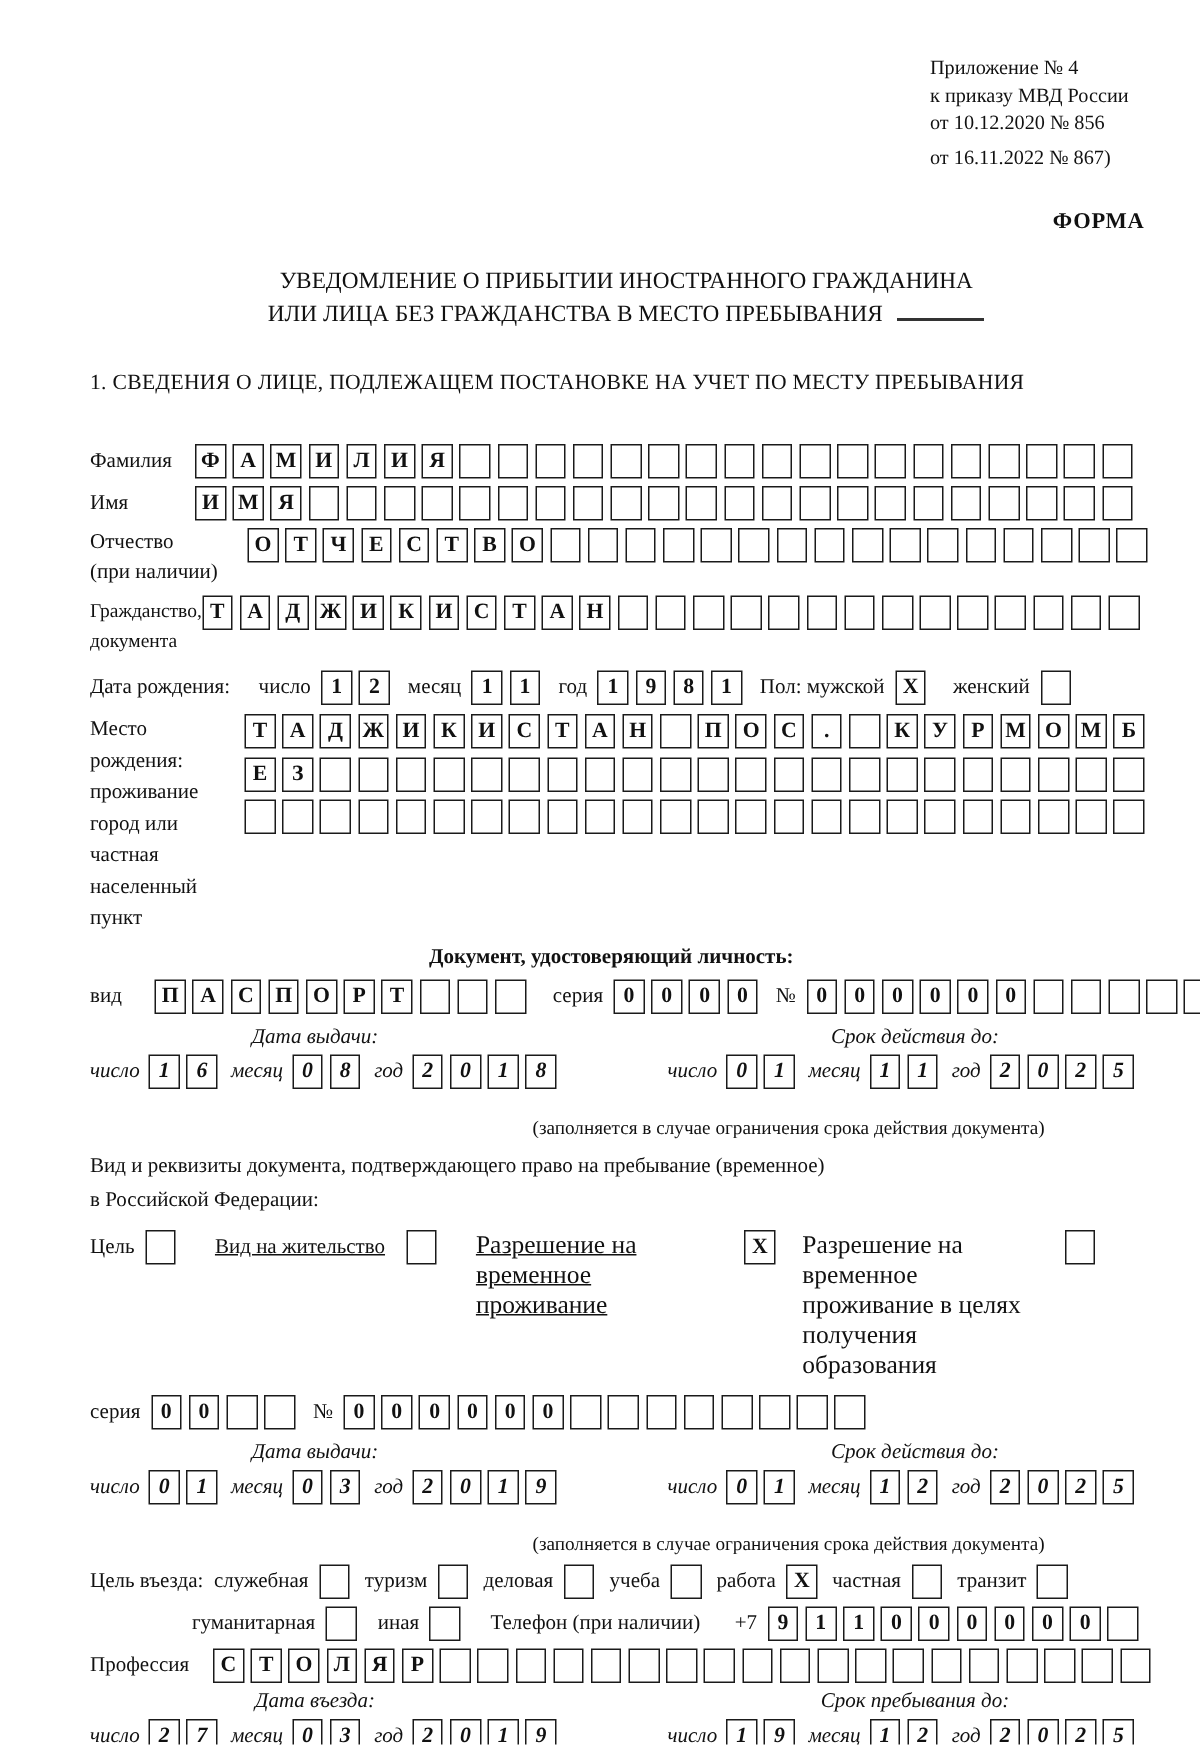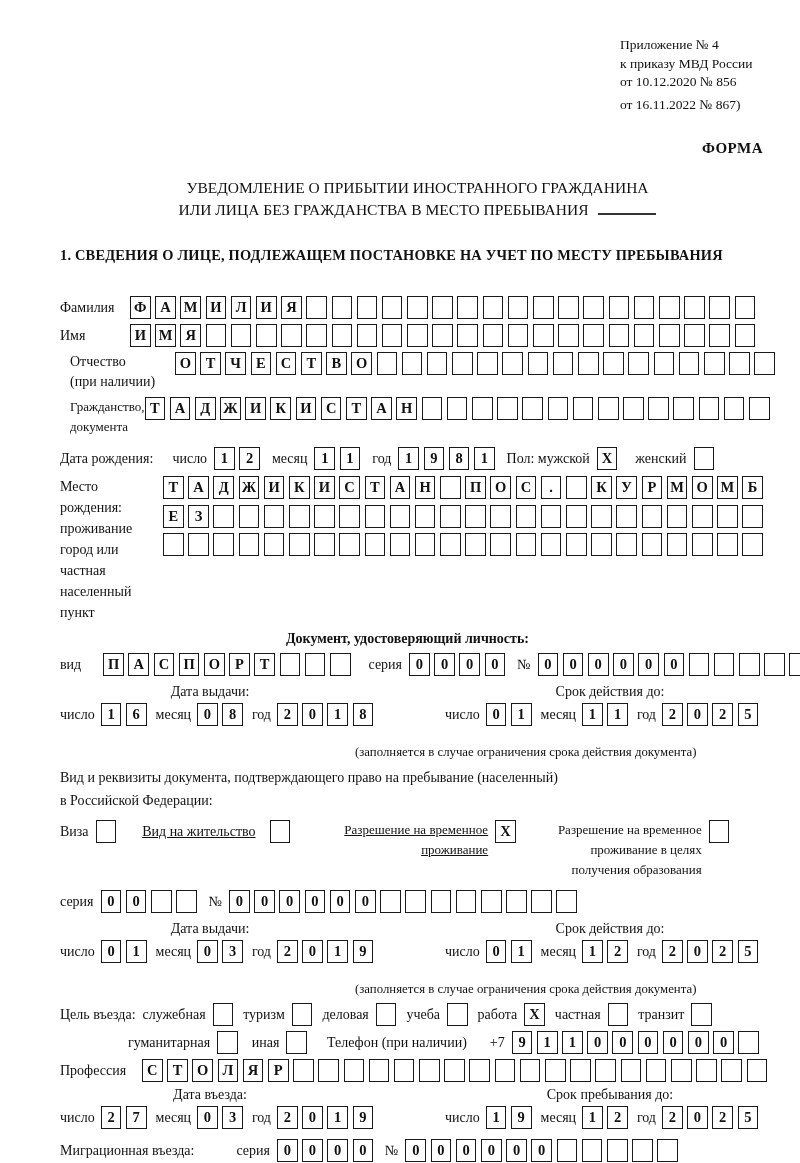--- a/index.html
+++ b/index.html
@@ -13,21 +13,21 @@
 
   
   .hdr { margin-left:560px; font-size:13.5px; line-height:18.5px; }
   .hdr .gap { height:4px; }
   .forma { text-align:right; padding-right:12px; margin-top:26px; font-weight:bold; font-size:15px; letter-spacing:0.5px; }
 
   
   .title { text-align:center; font-weight:normal; font-size:15.5px; line-height:22px; margin-top:20px; }
   .blank-line { display:inline-block; width:58px; border-bottom:2px solid #333; height:14px; margin-left:10px; }
 
-  .sec-head { font-weight:bold; font-size:14.4px; margin-top:26px; letter-spacing:0.2px; }
+  .sec-head { font-weight:normal; font-size:14.4px; margin-top:26px; letter-spacing:0.2px; }
 
   
   .cells { display:inline-flex; gap:4.6px; vertical-align:middle; }
   .cell {
     flex:0 0 20.6px; width:20.6px; height:23px;
     border:1.6px solid #1a1a1a;
     display:inline-flex; align-items:center; justify-content:center;
     font-size:14.5px; font-weight:bold; font-family:"Liberation Serif", serif;
     background:#fff;
   }
@@ -35,41 +35,41 @@
   .row { display:flex; align-items:flex-start; margin-bottom:5px; }
   .lbl { font-size:14px; line-height:23px; white-space:nowrap; }
   .lblcol { flex:0 0 70px; font-size:14px; line-height:23px; }
   .lblcol.w105 { flex:0 0 105px; }
   .ml { margin-left:7px; }
 
   .inline-row { display:flex; align-items:center; margin-bottom:5px; flex-wrap:nowrap; }
   .inline-row .lbl { margin-right:7px; }
   .sp12 { margin-left:12px; } .sp18 { margin-left:18px; } .sp26 { margin-left:26px;text-decoration:underline; }
 
-  .multiline { font-size:14px; line-height:20px;margin-left:10px; }
+  .multiline { font-size:14px; line-height:20px; }
 
   
-  .twocol { display:flex; margin-top:8px; }
+  .twocol { display:flex; margin-top:8px;font-style:italic; }
   .twocol .col-l { width:385px; }
   .twocol .col-r { flex:1; }
   .dg-head { font-size:14px; text-align:center; margin-bottom:3px; }
   .col-l .dg-head { width:300px; }
   .col-r .dg-head { width:330px; }
   .dg { display:flex; align-items:center; }
   .dg .lbl { margin-right:6px; }
   .dg .cells { margin-right:9px; }
   .note-right { font-size:12.8px; margin-left:295px; margin-top:19px; margin-bottom:6px; }
 
   .doc-head { text-align:center; font-weight:bold; font-size:14px; margin:8px 0 6px -20px; }
 
   .intro { font-size:14px; line-height:23px; }
 
   
   .cbrow { display:flex; align-items:flex-start; margin-top:8px; margin-bottom:10px; }
-  .cb-caption { font-size:13px; line-height:20px; text-align:right; }
+  .cb-caption { font-size:17px; line-height:20px; text-align:left; }
   .cbrow .cells { margin-top:0; }
 
   .rep-wrap { display:flex; margin-top:6px; }
   .rep-labels { flex:0 0 125px; font-size:14px; line-height:21.5px; }
   .rep-rows .row { margin-bottom:5.5px; }
 </style>
 </head>
 <body>
 
 <div class="page">
@@ -424,25 +424,25 @@
             <span class="cell">2</span>
             <span class="cell">0</span>
             <span class="cell">2</span>
             <span class="cell">5</span>
           </span>
       </div>
     </div>
   </div>
   <div class="note-right">(заполняется в случае ограничения срока действия документа)</div>
 
-  <div class="intro">Вид и реквизиты документа, подтверждающего право на пребывание (населенный)</div>
+  <div class="intro">Вид и реквизиты документа, подтверждающего право на пребывание (временное)</div>
   <div class="intro">в Российской Федерации:</div>
 
   <div class="cbrow">
-    <span class="lbl">Виза</span>
+    <span class="lbl">Цель</span>
     <span class="cells ml">
         <span class="cell"></span>
       </span>
     <span class="lbl sp26">Вид на жительство</span>
     <span class="cells" style="margin-left:14px">
         <span class="cell"></span>
       </span>
     <span class="cb-caption sp26" style="width:172px">
       <span>Разрешение на временное</span><br>
       <span>проживание</span>

